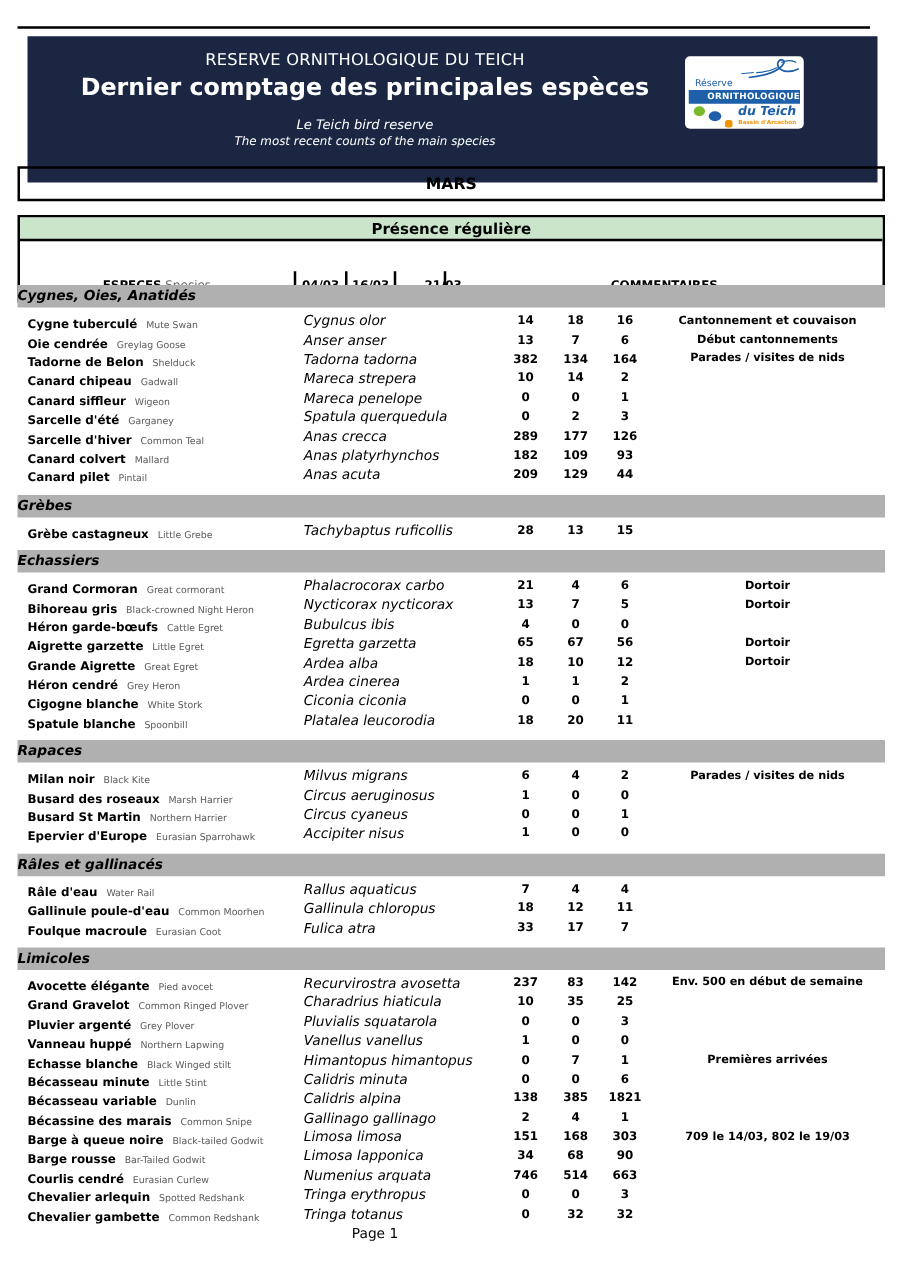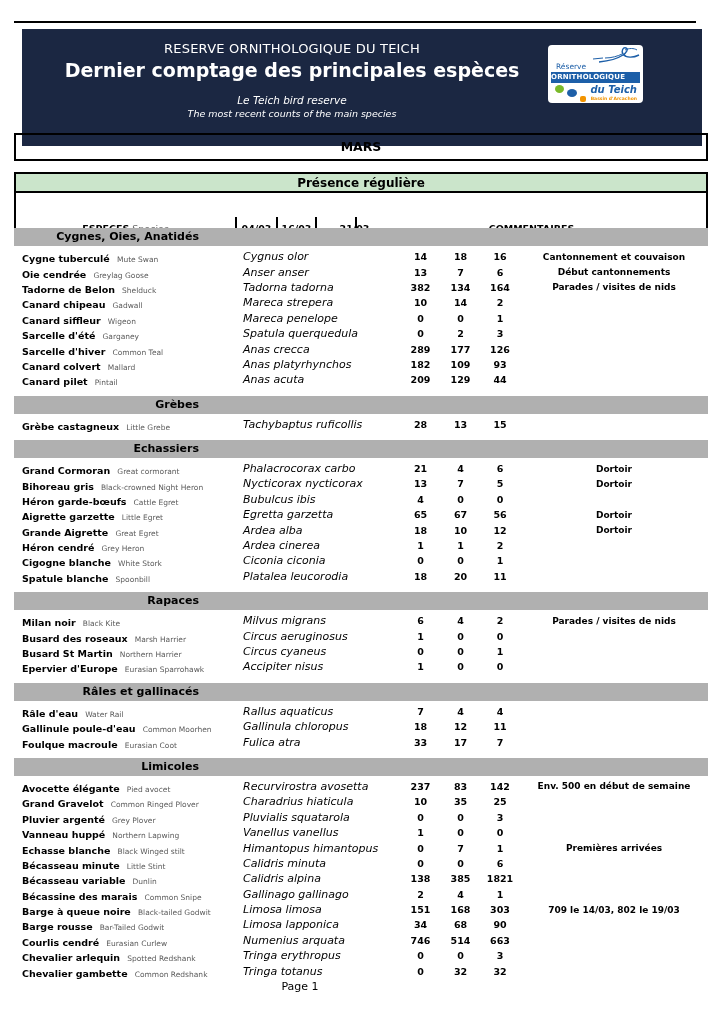--- a/index.html
+++ b/index.html
@@ -25,21 +25,21 @@
   
   .logo {
     position:absolute; left:526px; top:16px; width:95px; height:58px;
     background:#fff; border-radius:4px; overflow:hidden;
   }
   .logo-bird { position:absolute; right:2px; top:1px; }
   .logo-reserve { position:absolute; left:8px; top:17px; font-size:7.5px; color:var(--logo-blue,#1d5fa8); }
   .logo-ornitho {
     position:absolute; left:3px; top:27px; width:89px; height:11px;
     background:var(--logo-blue,#1d5fa8); color:#fff; font-size:7px; font-weight:bold;
-    text-align:left; line-height:11px; letter-spacing:0.2px;
+    text-align:right; line-height:11px; letter-spacing:0.2px;
   }
   .logo-teich { position:absolute; right:6px; top:39px; font-size:10px; font-weight:bold; font-style:italic; color:var(--logo-blue,#1d5fa8); }
   .logo-bassin { position:absolute; right:6px; top:51px; font-size:4.5px; color:var(--logo-orange,#f29400); font-weight:bold; }
   .dot { position:absolute; border-radius:50%; }
   .dot-green { left:7px; top:40px; width:9px; height:8px; background:var(--logo-green,#7ab929); }
   .dot-blue { left:19px; top:44px; width:10px; height:8px; background:var(--logo-blue,#1d5fa8); }
   .dot-orange { left:32px; top:51px; width:6px; height:6px; border-radius:2px; background:var(--logo-orange,#f29400); }
 
   
   .month-box {
@@ -60,21 +60,21 @@
   .col-species { width:221px; }
   .col-sci { width:163px; }
   .col-d1 { width:41px; } .col-d2 { width:39px; } .col-d3 { width:40px;padding-left:37px; }
   .col-comments { flex:1; }
   .species-en-head { font-weight:normal; color:#6a6a6a; margin-left:3px; }
 
   
   .table-body { position:absolute; left:14px; top:228px; width:694px; }
   .section { margin-bottom:8px; }
   .sec-bar { height:18px; background:var(--gray,#b0b0b0); margin-bottom:3px; }
-  .sec-title { display:block; width:185px; text-align:right; font-size:11px; font-weight:bold; line-height:18px; }
+  .sec-title { display:block; width:185px; text-align:left; font-size:11px; font-weight:bold; font-style:italic; line-height:18px; }
   .row { display:flex; height:15.4px; align-items:center; }
   .c-species { width:223px; padding-left:8px; white-space:nowrap; overflow:hidden; }
   .c-species .fr { font-size:9.5px; font-weight:bold; }
   .c-species .en { font-size:7.5px; color:#5a5a5a; margin-left:2px; }
   .c-sci { width:163px; padding-left:6px; font-size:11px; font-style:italic; white-space:nowrap; }
   .c-n { text-align:center; font-size:9.5px; font-weight:bold; }
   .c-n1 { width:41px; } .c-n2 { width:39px; } .c-n3 { width:40px; }
   .c-comment { flex:1; text-align:center; font-size:9px; font-weight:bold; white-space:nowrap; }
 
   .footer { position:absolute; left:0; top:980px; width:600px; text-align:center; font-size:11px; }

